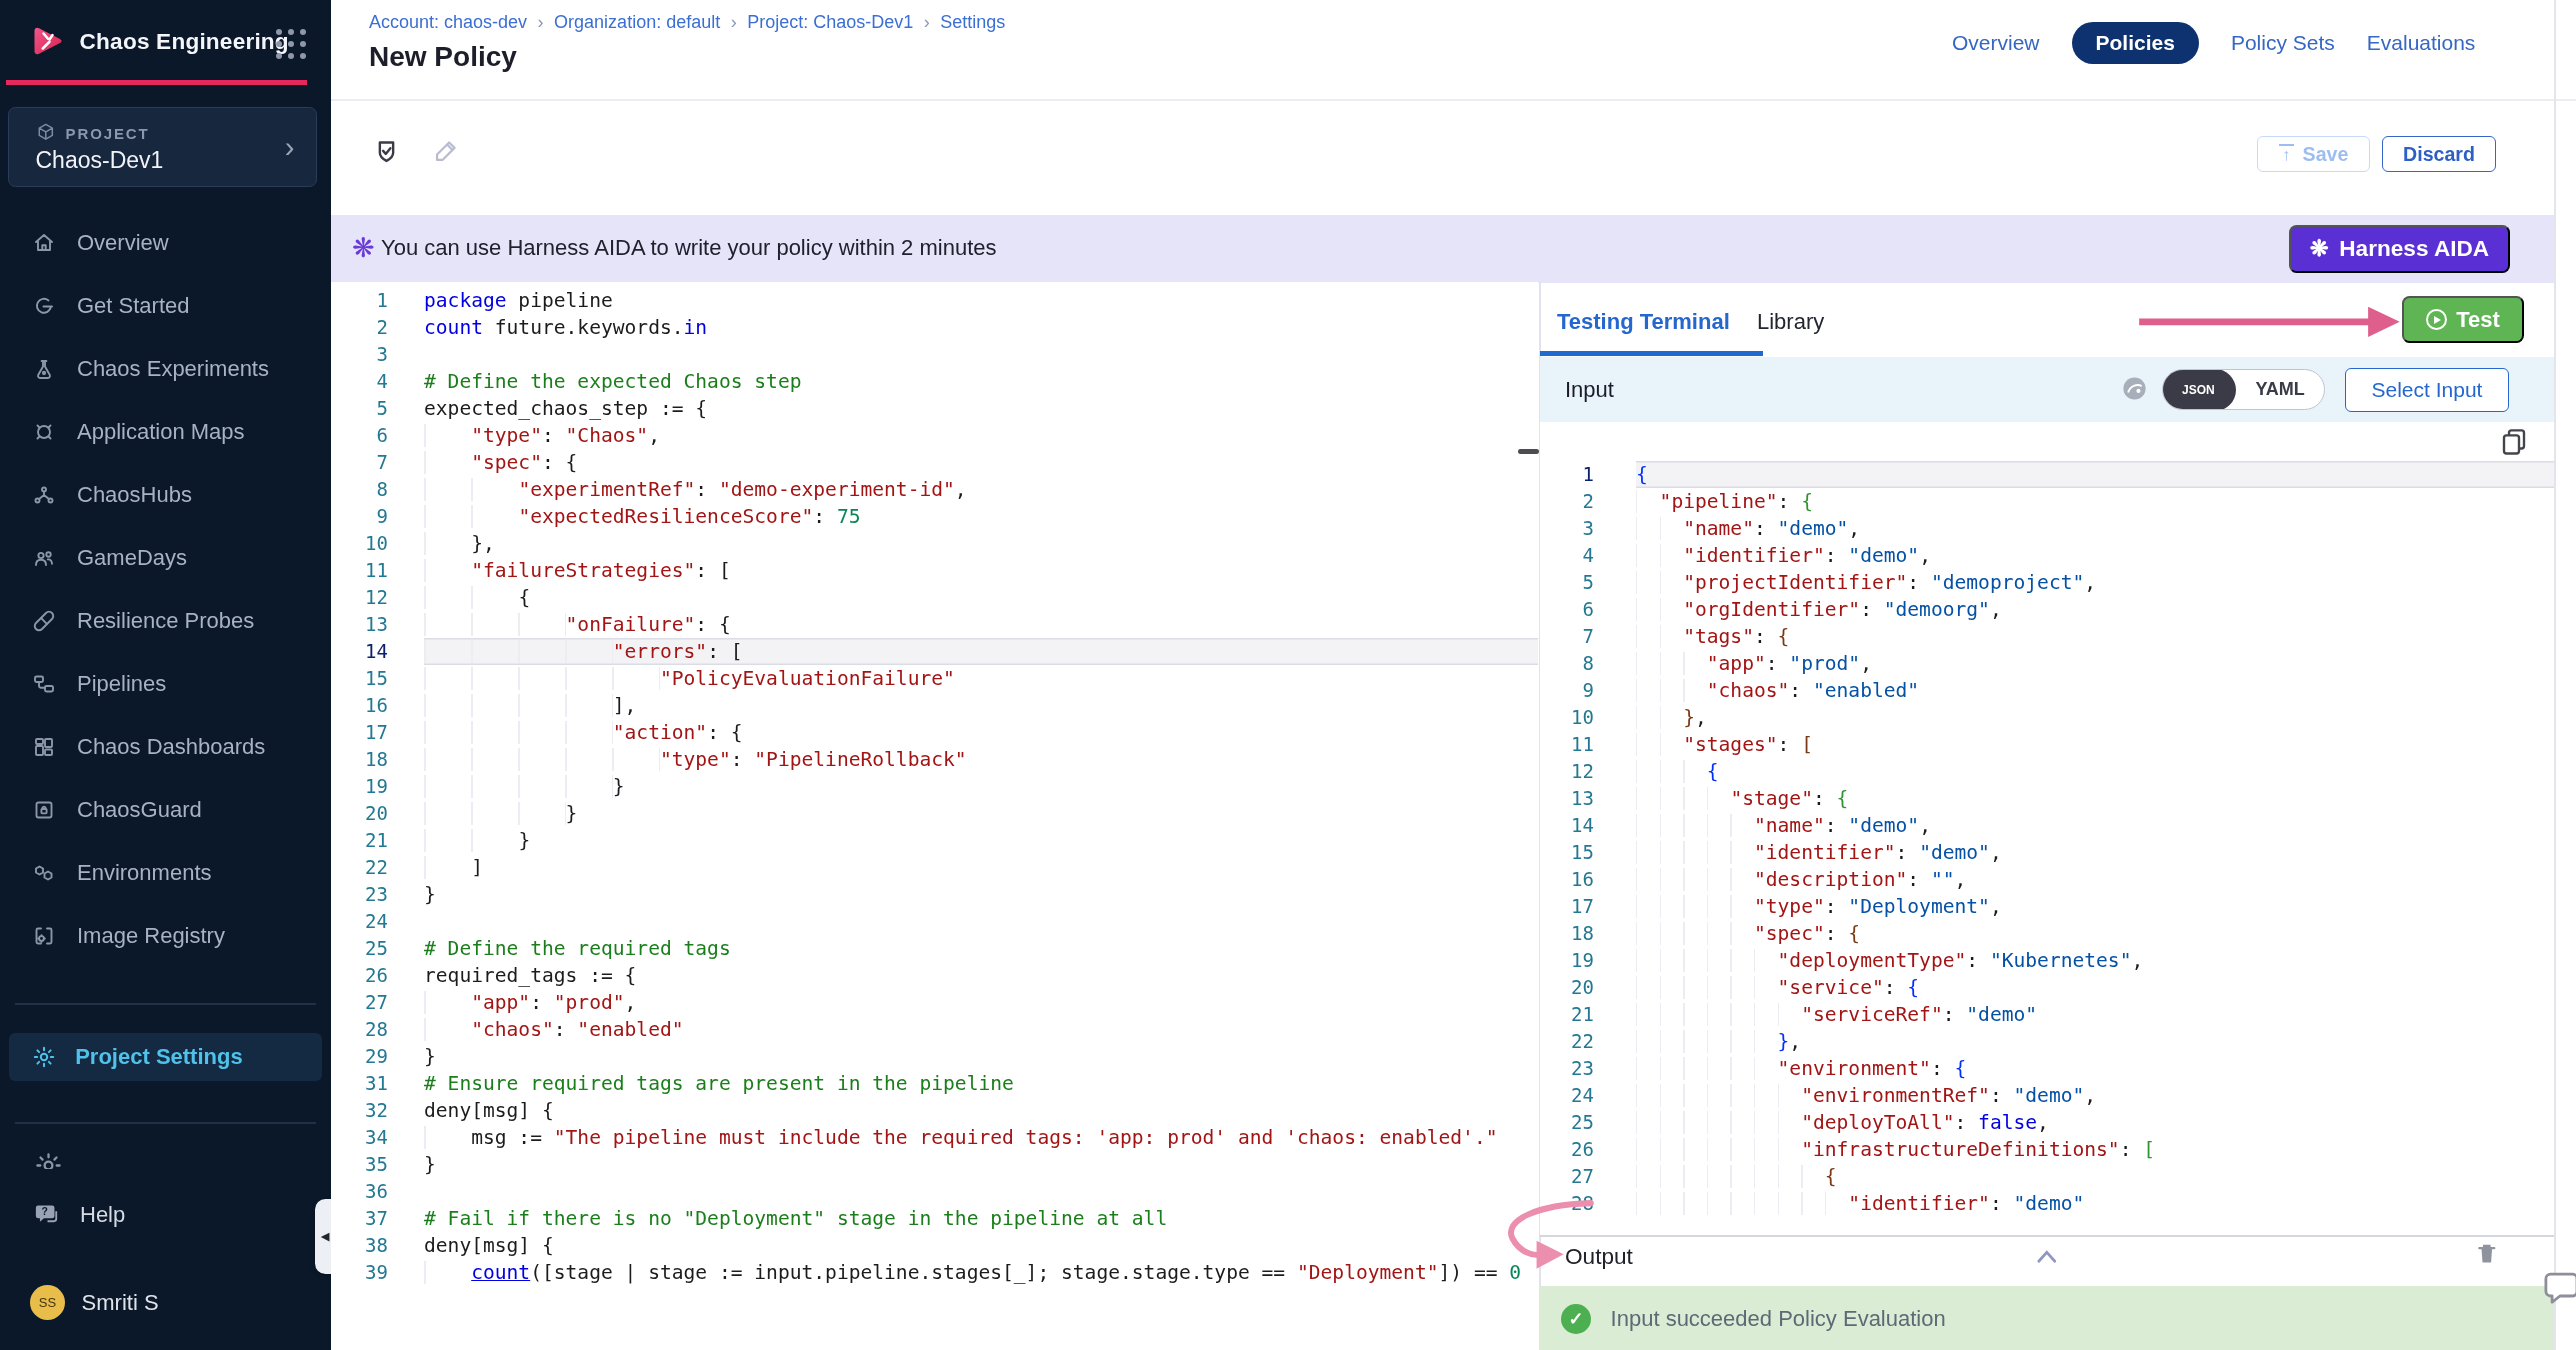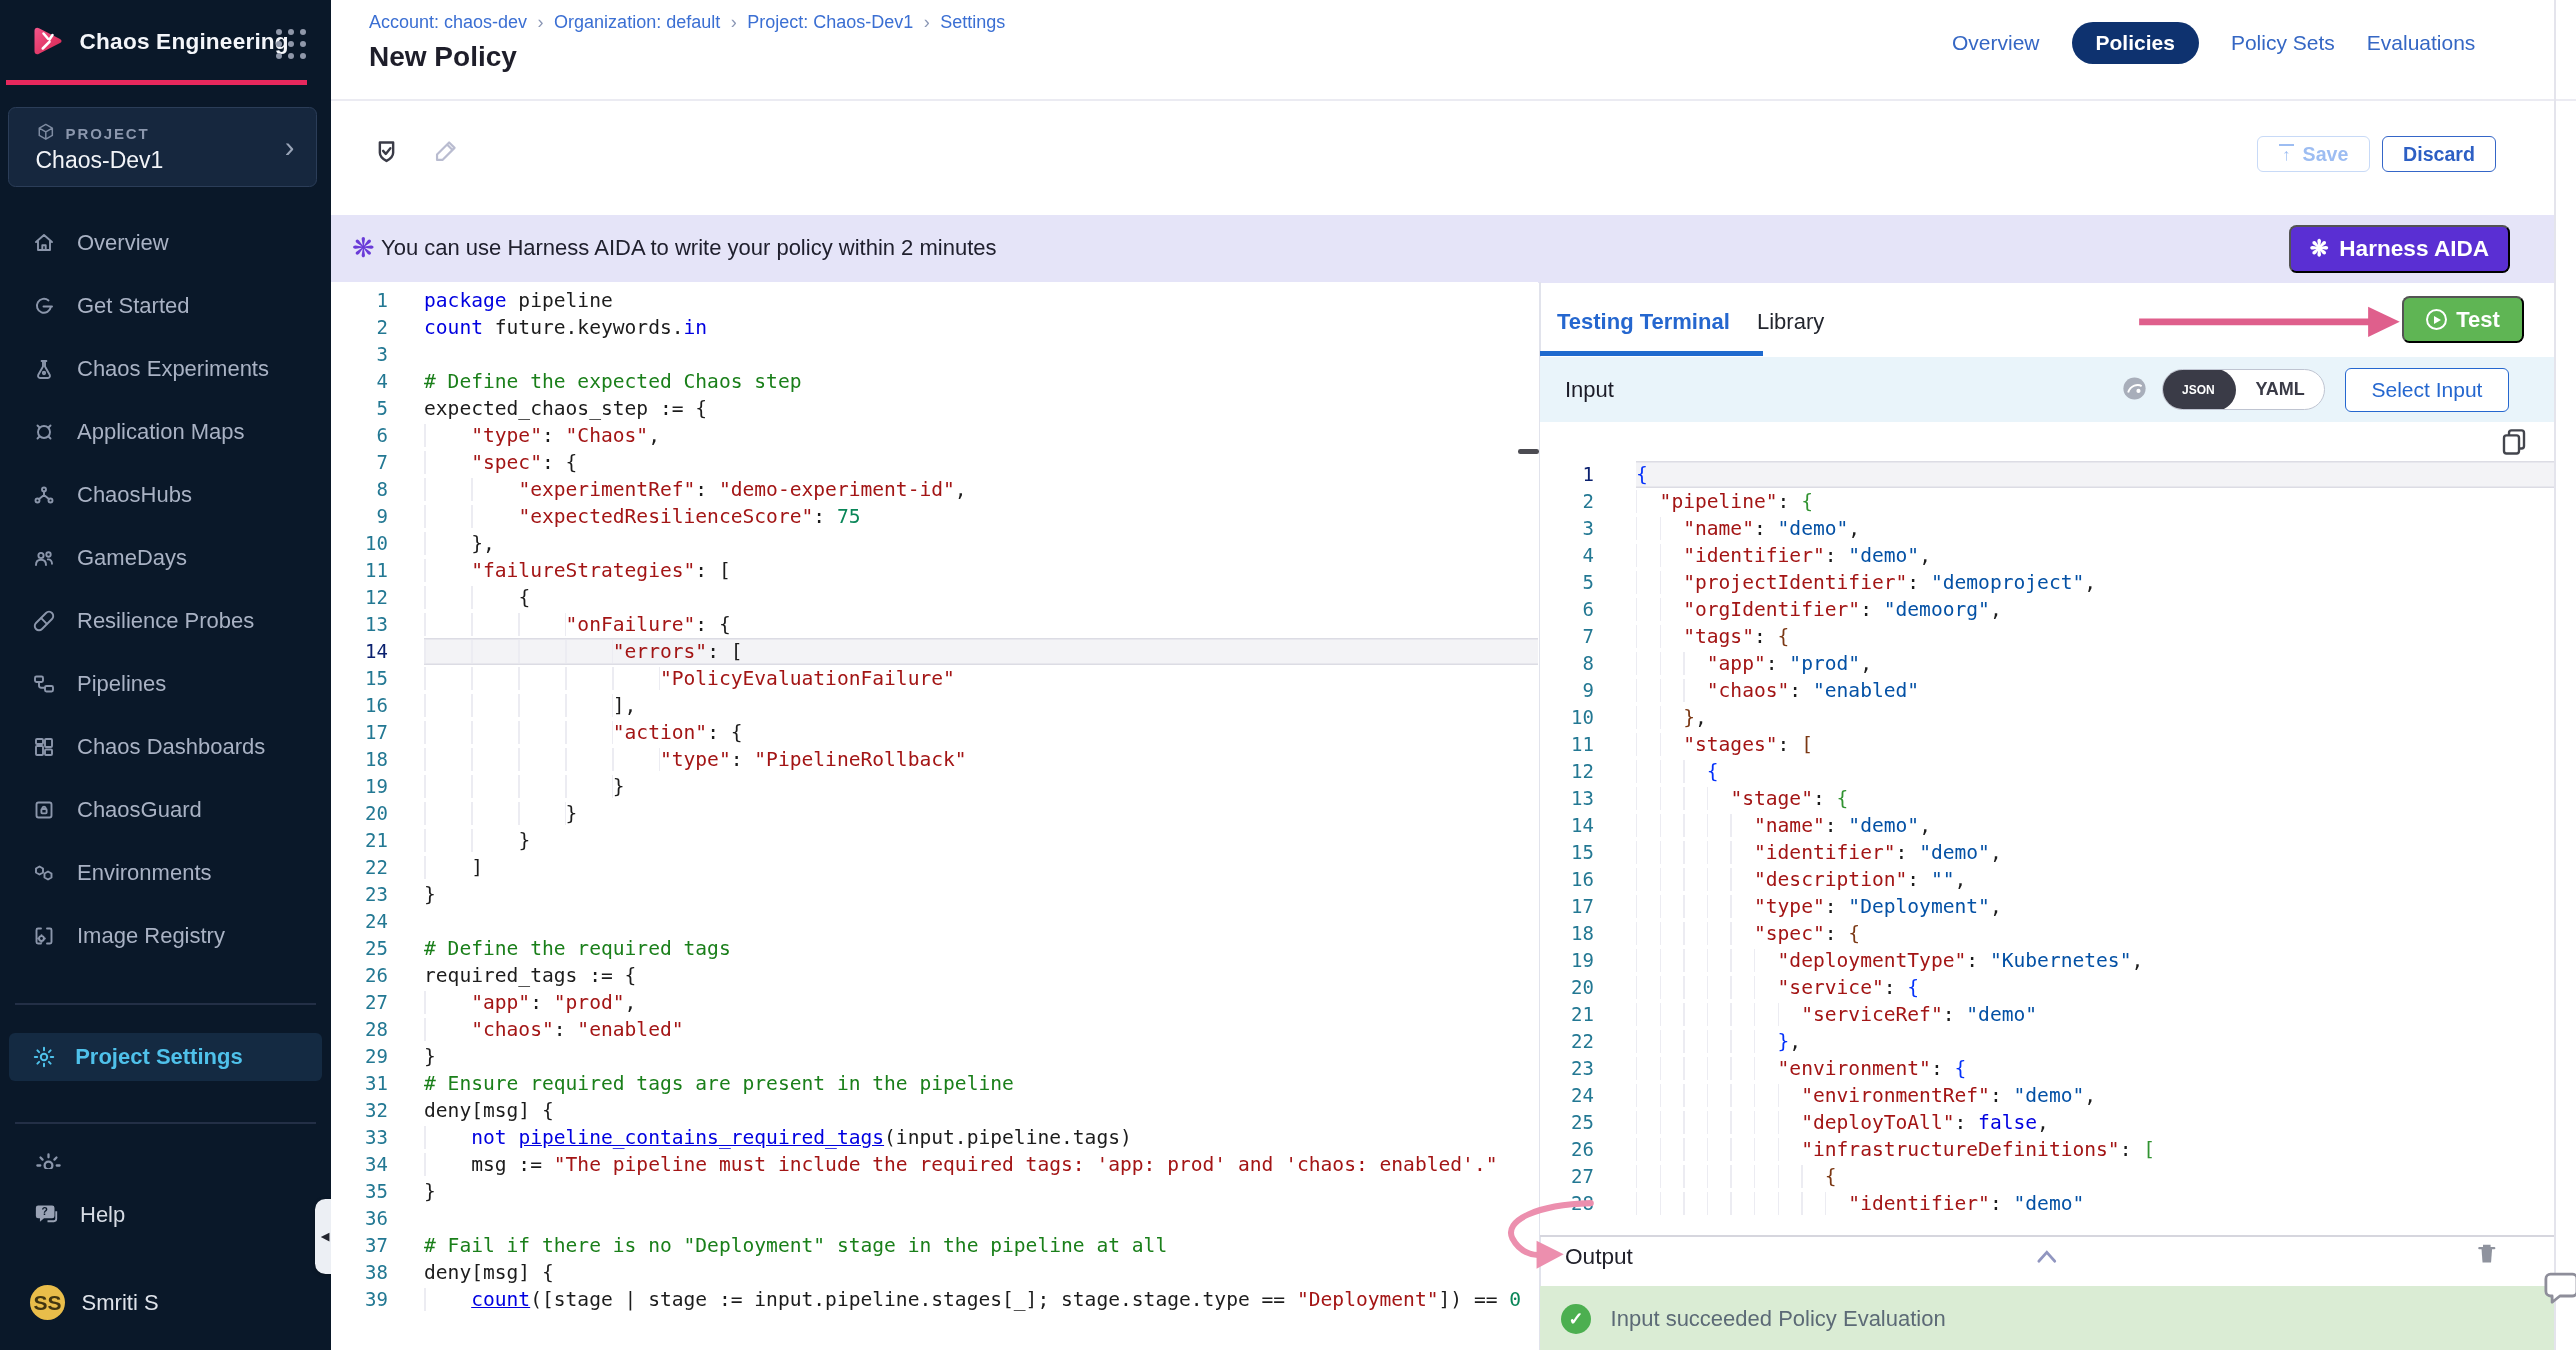--- a/index.html
+++ b/index.html
@@ -26,21 +26,21 @@
   .sn span { color:#a9b2c4; font-size:22px; }
   .sdiv { position:absolute; left:15px; width:301px; height:1.5px; background:#232f46; }
   .settings-card { position:absolute; left:9px; top:1033px; width:313px; height:48px; background:#142a42;
                    border-radius:6px; display:flex; align-items:center; padding-left:22.6px; gap:19.6px; }
   .settings-card span { color:#4fc1ea; font-size:22px; font-weight:600; }
   .gear-clip { position:absolute; left:32px; top:1151px; width:33px; height:18px; overflow:hidden; }
   .help-row { position:absolute; left:33px; top:1202px; display:flex; align-items:center; gap:18px; }
   .help-row span { color:#d6dbe4; font-size:22px; }
   .user-row { position:absolute; left:30px; top:1285px; display:flex; align-items:center; gap:16.6px; }
   .avatar { width:35px; height:35px; border-radius:50%; background:#e9bd4a; color:#413511;
-            font-size:21px; font-weight:bold; display:flex; align-items:center; justify-content:center; }
+            font-size:13px; font-weight:normal; display:flex; align-items:center; justify-content:center; }
   .user-name { color:#dfe3ea; font-size:22px; }
   .collapse-tab { position:absolute; left:315px; top:1199px; width:20.3px; height:75px; background:#eceff4;
                   border-radius:10.5px 0 0 10.5px; display:flex; align-items:center; justify-content:center;
                   color:#23252e; font-size:11.3px; box-shadow:0 1.5px 4.5px rgba(0,0,0,.25); }
 
   
   .breadcrumb { position:absolute; left:369px; top:12px; display:flex; align-items:center; gap:10.5px;
                 font-size:18px; color:#3b6fd3; }
   .breadcrumb .sep { color:#8b97b5; font-size:18px; }
   .page-title { position:absolute; left:369px; top:41px; font-size:28px; font-weight:bold; color:#1e1e2a; }
@@ -472,24 +472,20 @@
     </div>
     <div class="cl">
       <span class="ln">31</span>
       <span class="lc"><span class="c"># Ensure required tags are present in the pipeline</span></span>
     </div>
     <div class="cl">
       <span class="ln">32</span>
       <span class="lc"><span class="p">deny[msg] {</span></span>
     </div>
     <div class="cl">
-      <span class="ln">33</span>
-      <span class="lc"><span class="g">    </span><span class="k">not</span><span class="p"> </span><span class="f">pipeline_contains_required_tags</span><span class="p">(input.pipeline.tags)</span></span>
-    </div>
-    <div class="cl">
       <span class="ln">34</span>
       <span class="lc"><span class="g">    </span><span class="p">msg := </span><span class="s">"The pipeline must include the required tags: 'app: prod' and 'chaos: enabled'."</span></span>
     </div>
     <div class="cl">
       <span class="ln">35</span>
       <span class="lc"><span class="p">}</span></span>
     </div>
     <div class="cl">
       <span class="ln">36</span>
       <span class="lc"></span>

